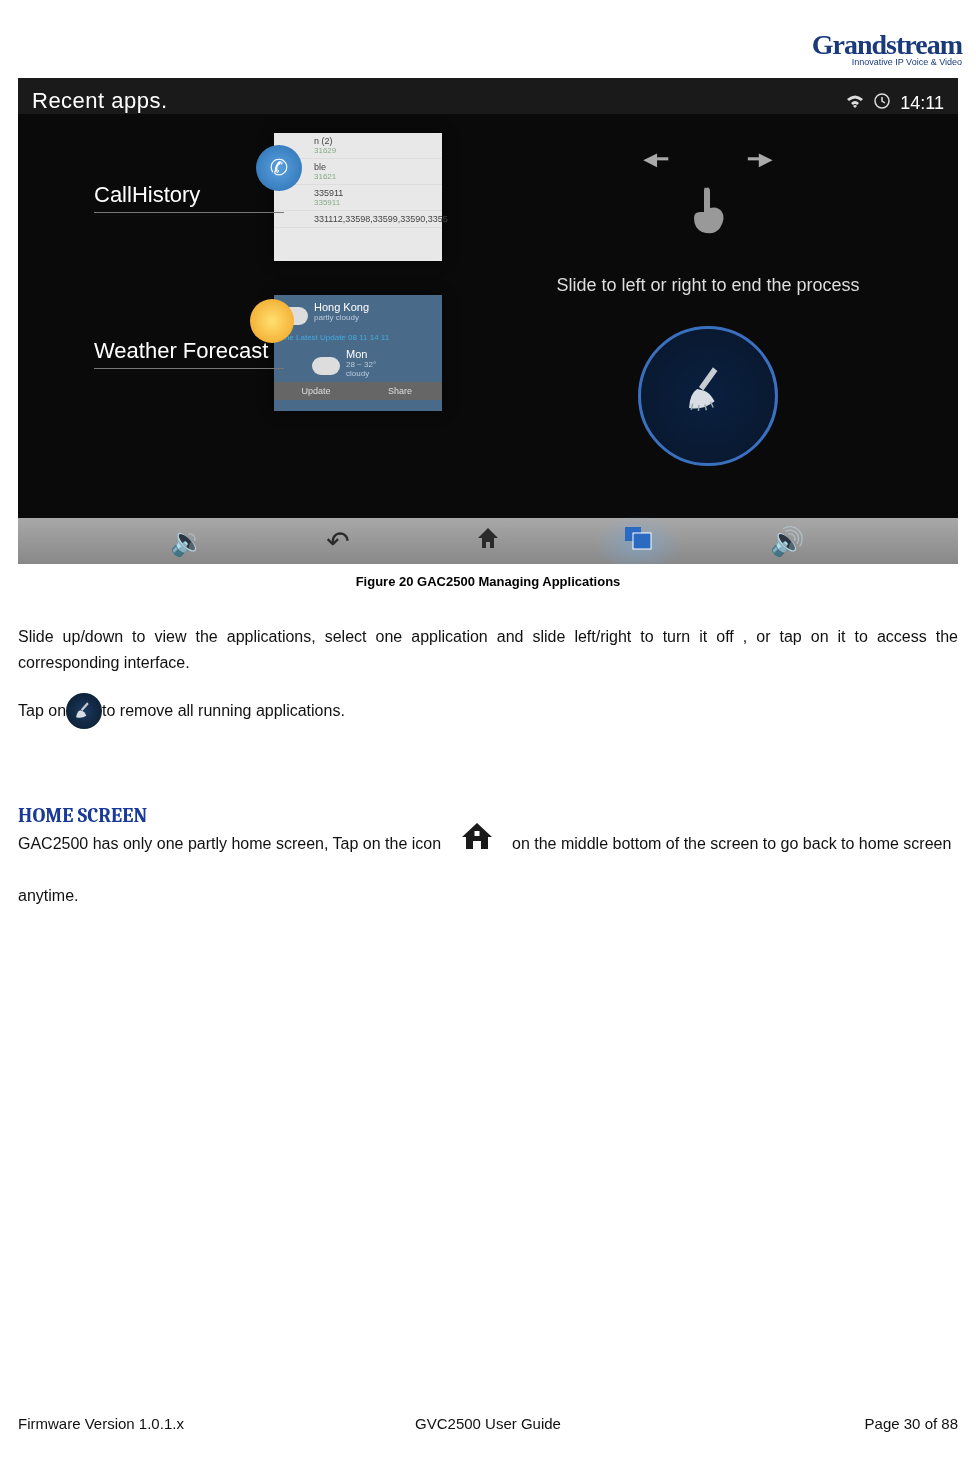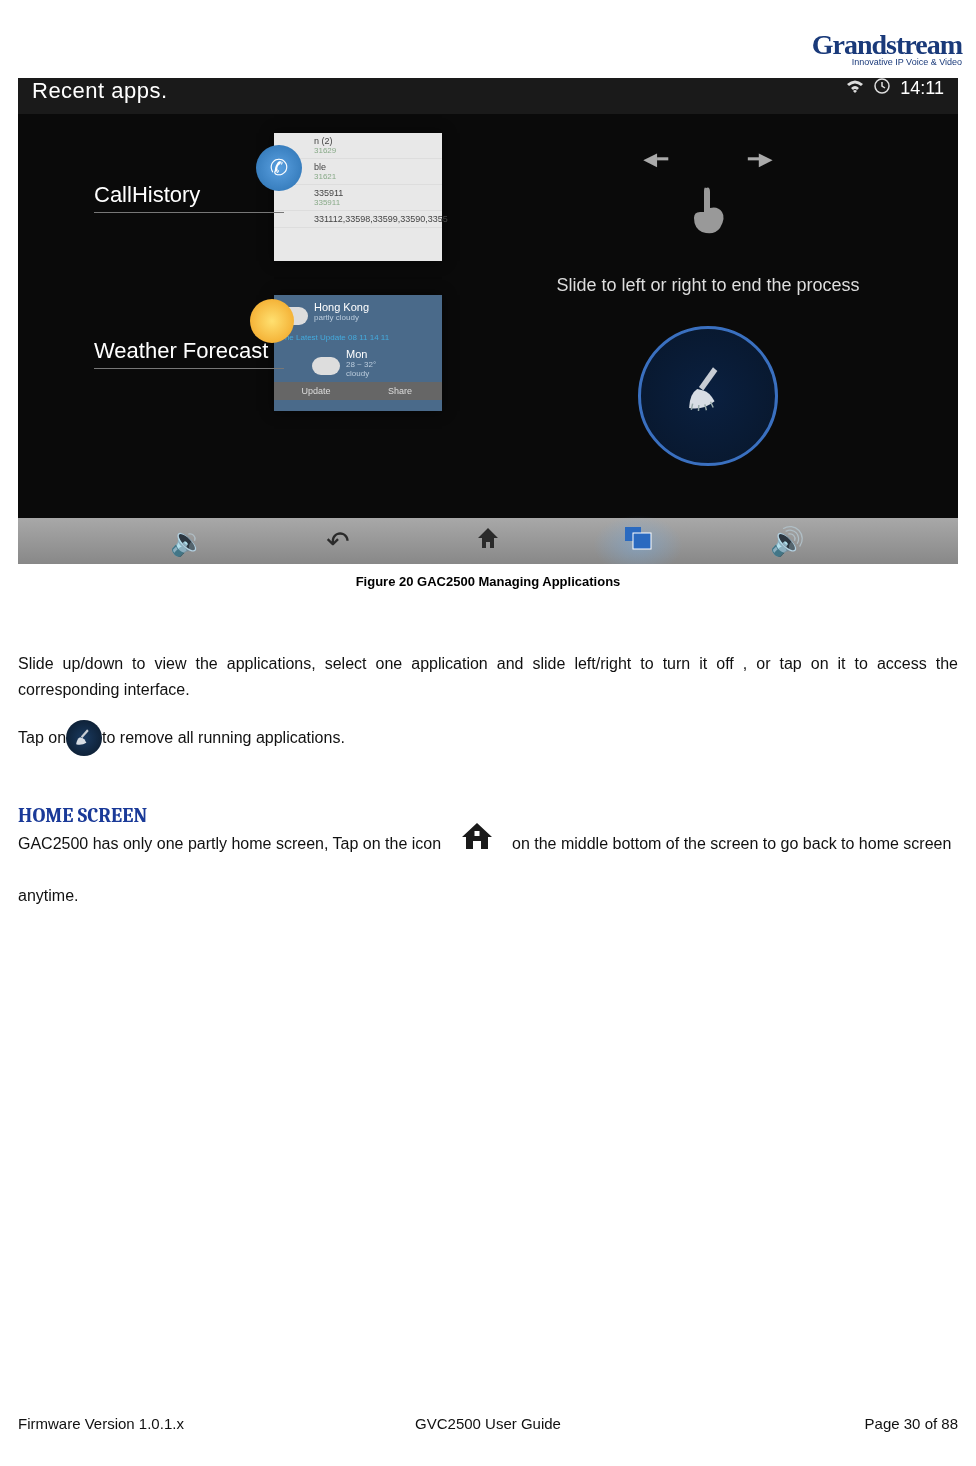--- a/index.html
+++ b/index.html
@@ -38,21 +38,21 @@
       left: 18px;
       width: 940px;
       height: 486px;
       background: linear-gradient(#2a2a2a 0 36px, #0a0a0a 36px 440px, #9a9a9a 440px 486px);
       color: #fff;
       overflow: hidden;
     }
     .status-bar {
       display: flex;
       justify-content: space-between;
-      align-items: flex-start;
+      align-items: flex-end;
       height: 36px;
       padding: 0 14px;
       font-size: 22px;
       background: #1a1a1a;
     }
     .status-title { font-weight: 300; letter-spacing: 0.5px; }
     .status-right { display: flex; gap: 10px; align-items: center; font-size: 18px; }
     .app-cards { position: absolute; top: 55px; left: 76px; }
     .card-row { display:flex; align-items:center; margin-bottom: 34px; }
     .card-label {
@@ -118,21 +118,20 @@
     }
     .nav-item.active span { color:#2a6ac0; position:relative; }
     .figure-caption {
       position:absolute; top: 574px; left:0; right:0;
       text-align:center; font-size:13px; font-weight:bold;
     }
     .body-text {
       position:absolute; top: 624px; left: 18px; right: 18px;
       font-size: 16px; line-height: 1.65; color:#111;
       text-align: justify;
-      margin-top: 27px;
     }
     .tap-line { display:flex; align-items:center; margin-top: 16px; }
     .inline-clean {
       width:36px; height:36px; border-radius:50%;
       background: radial-gradient(#1a3a60,#0a1828);
       display:inline-flex; align-items:center; justify-content:center;
       color:#ddd; font-size:18px;
     }
     .section-heading {
       position:absolute; top: 756px; left:18px;

